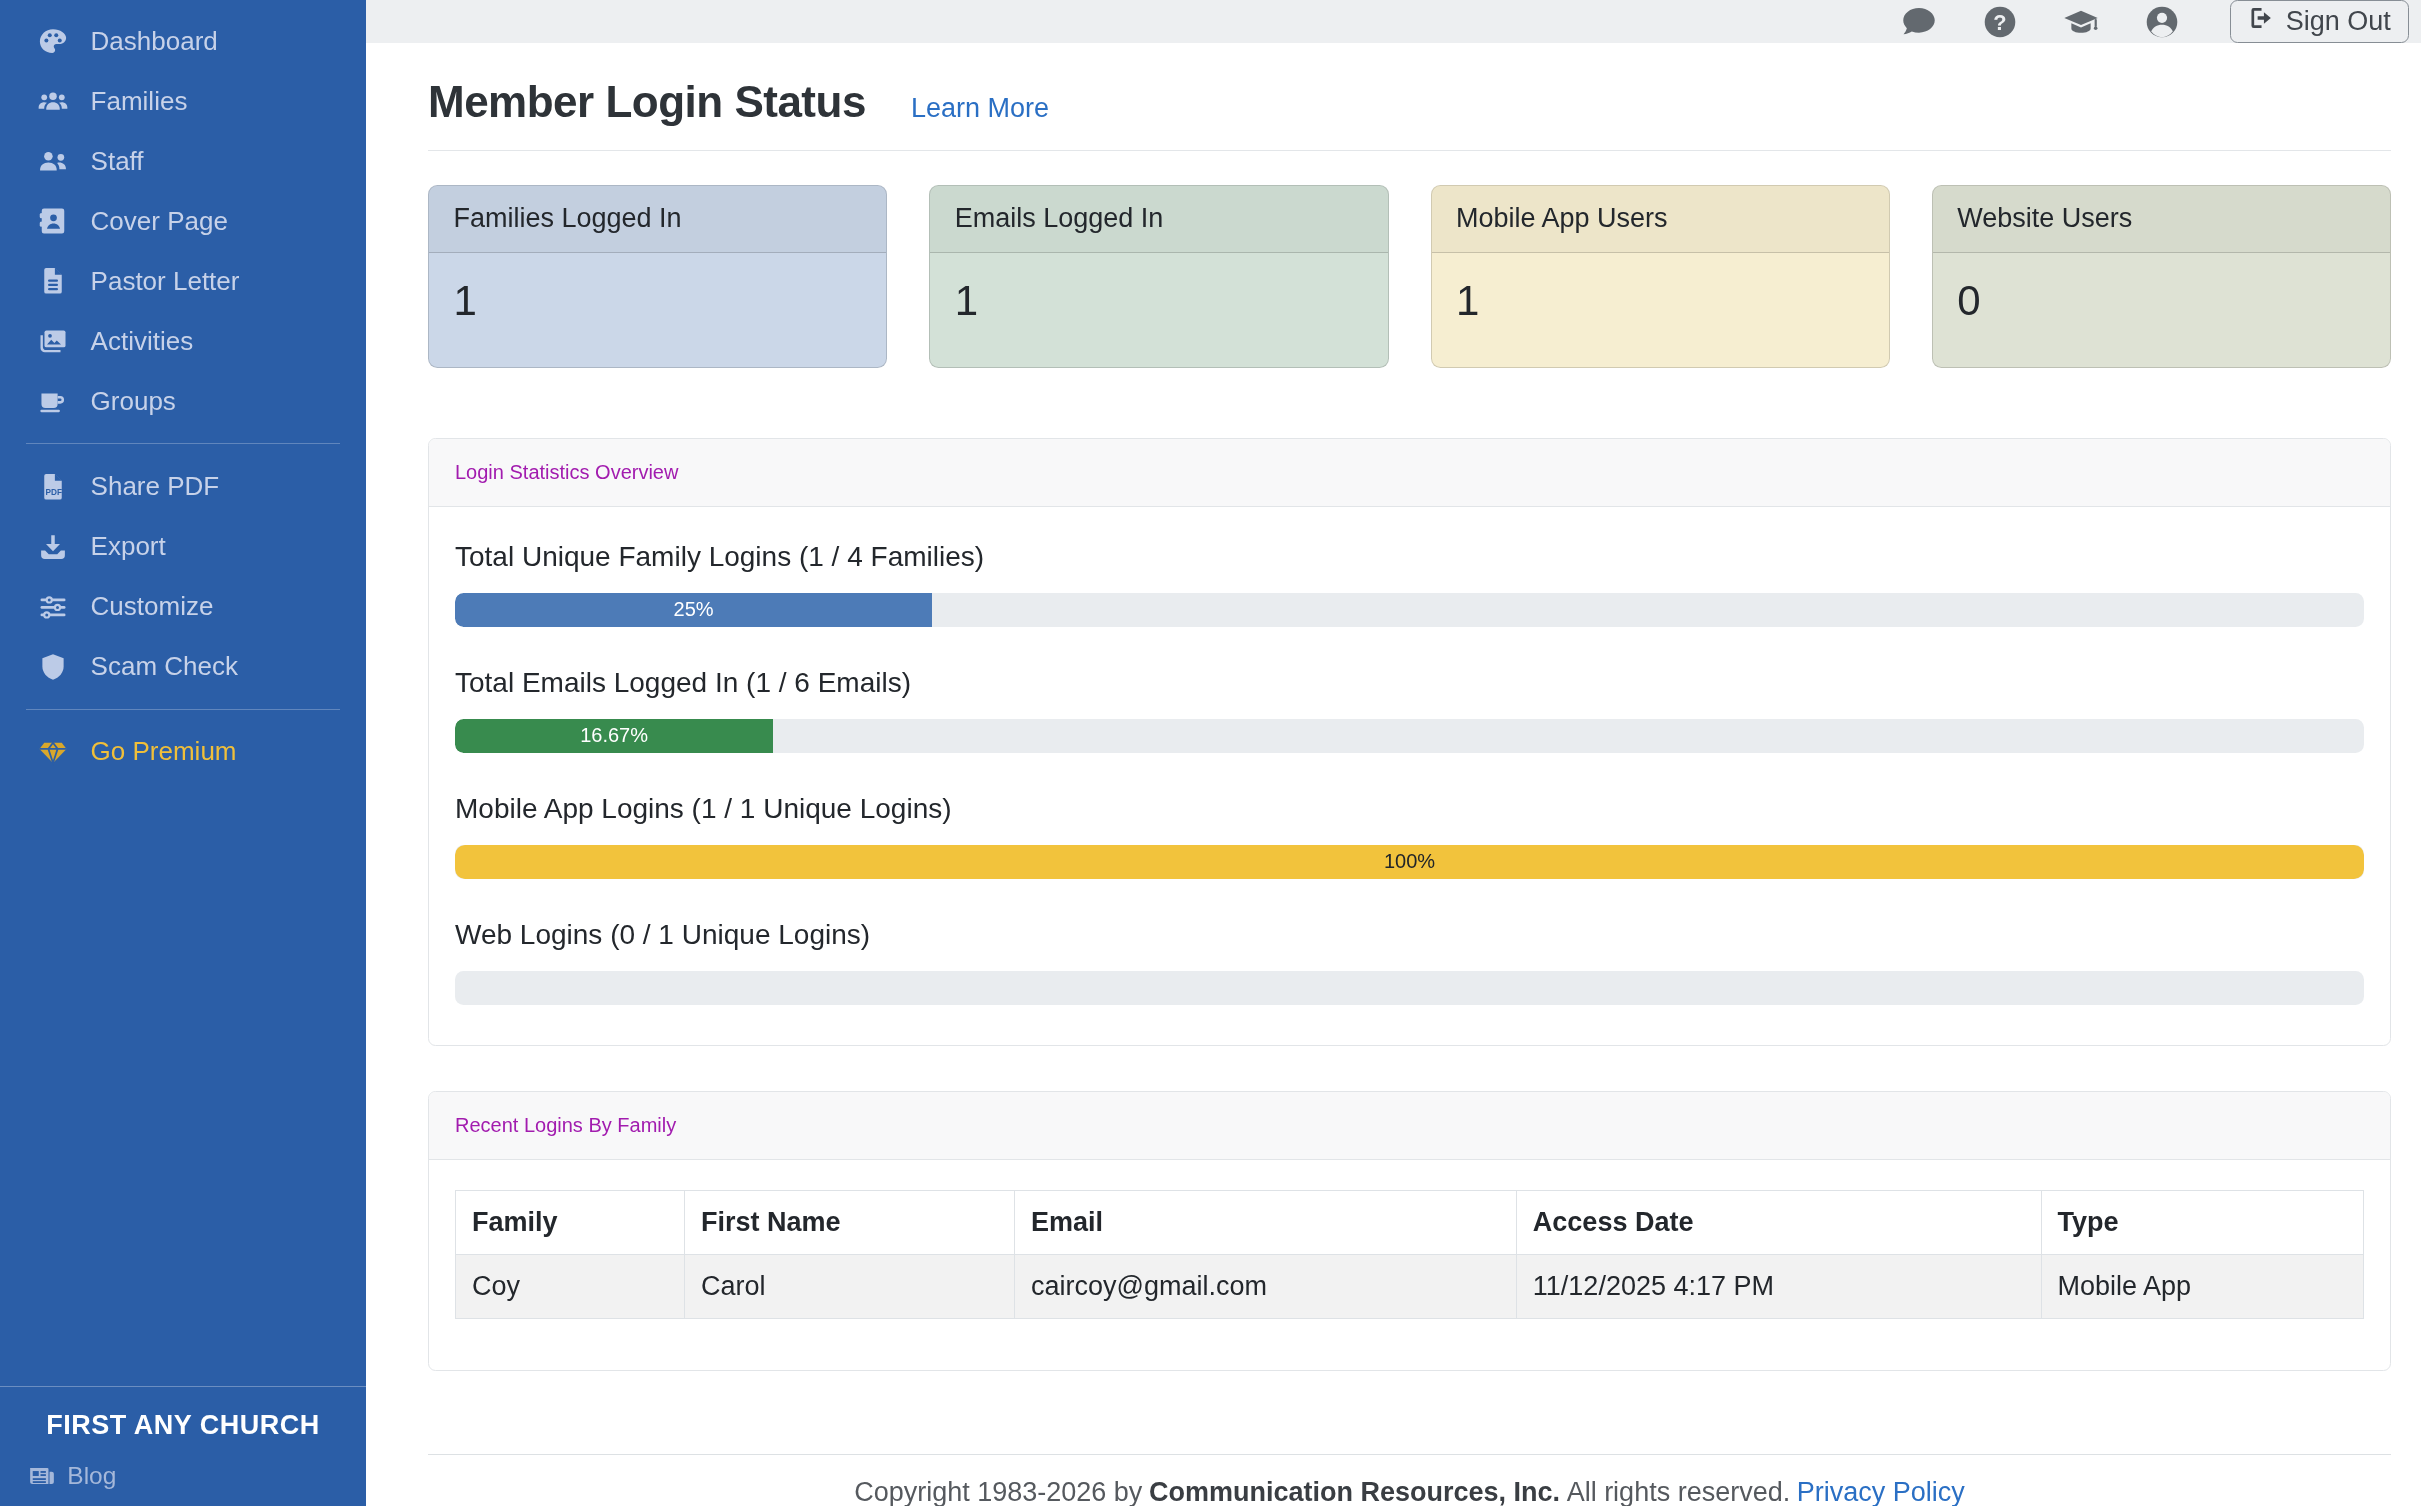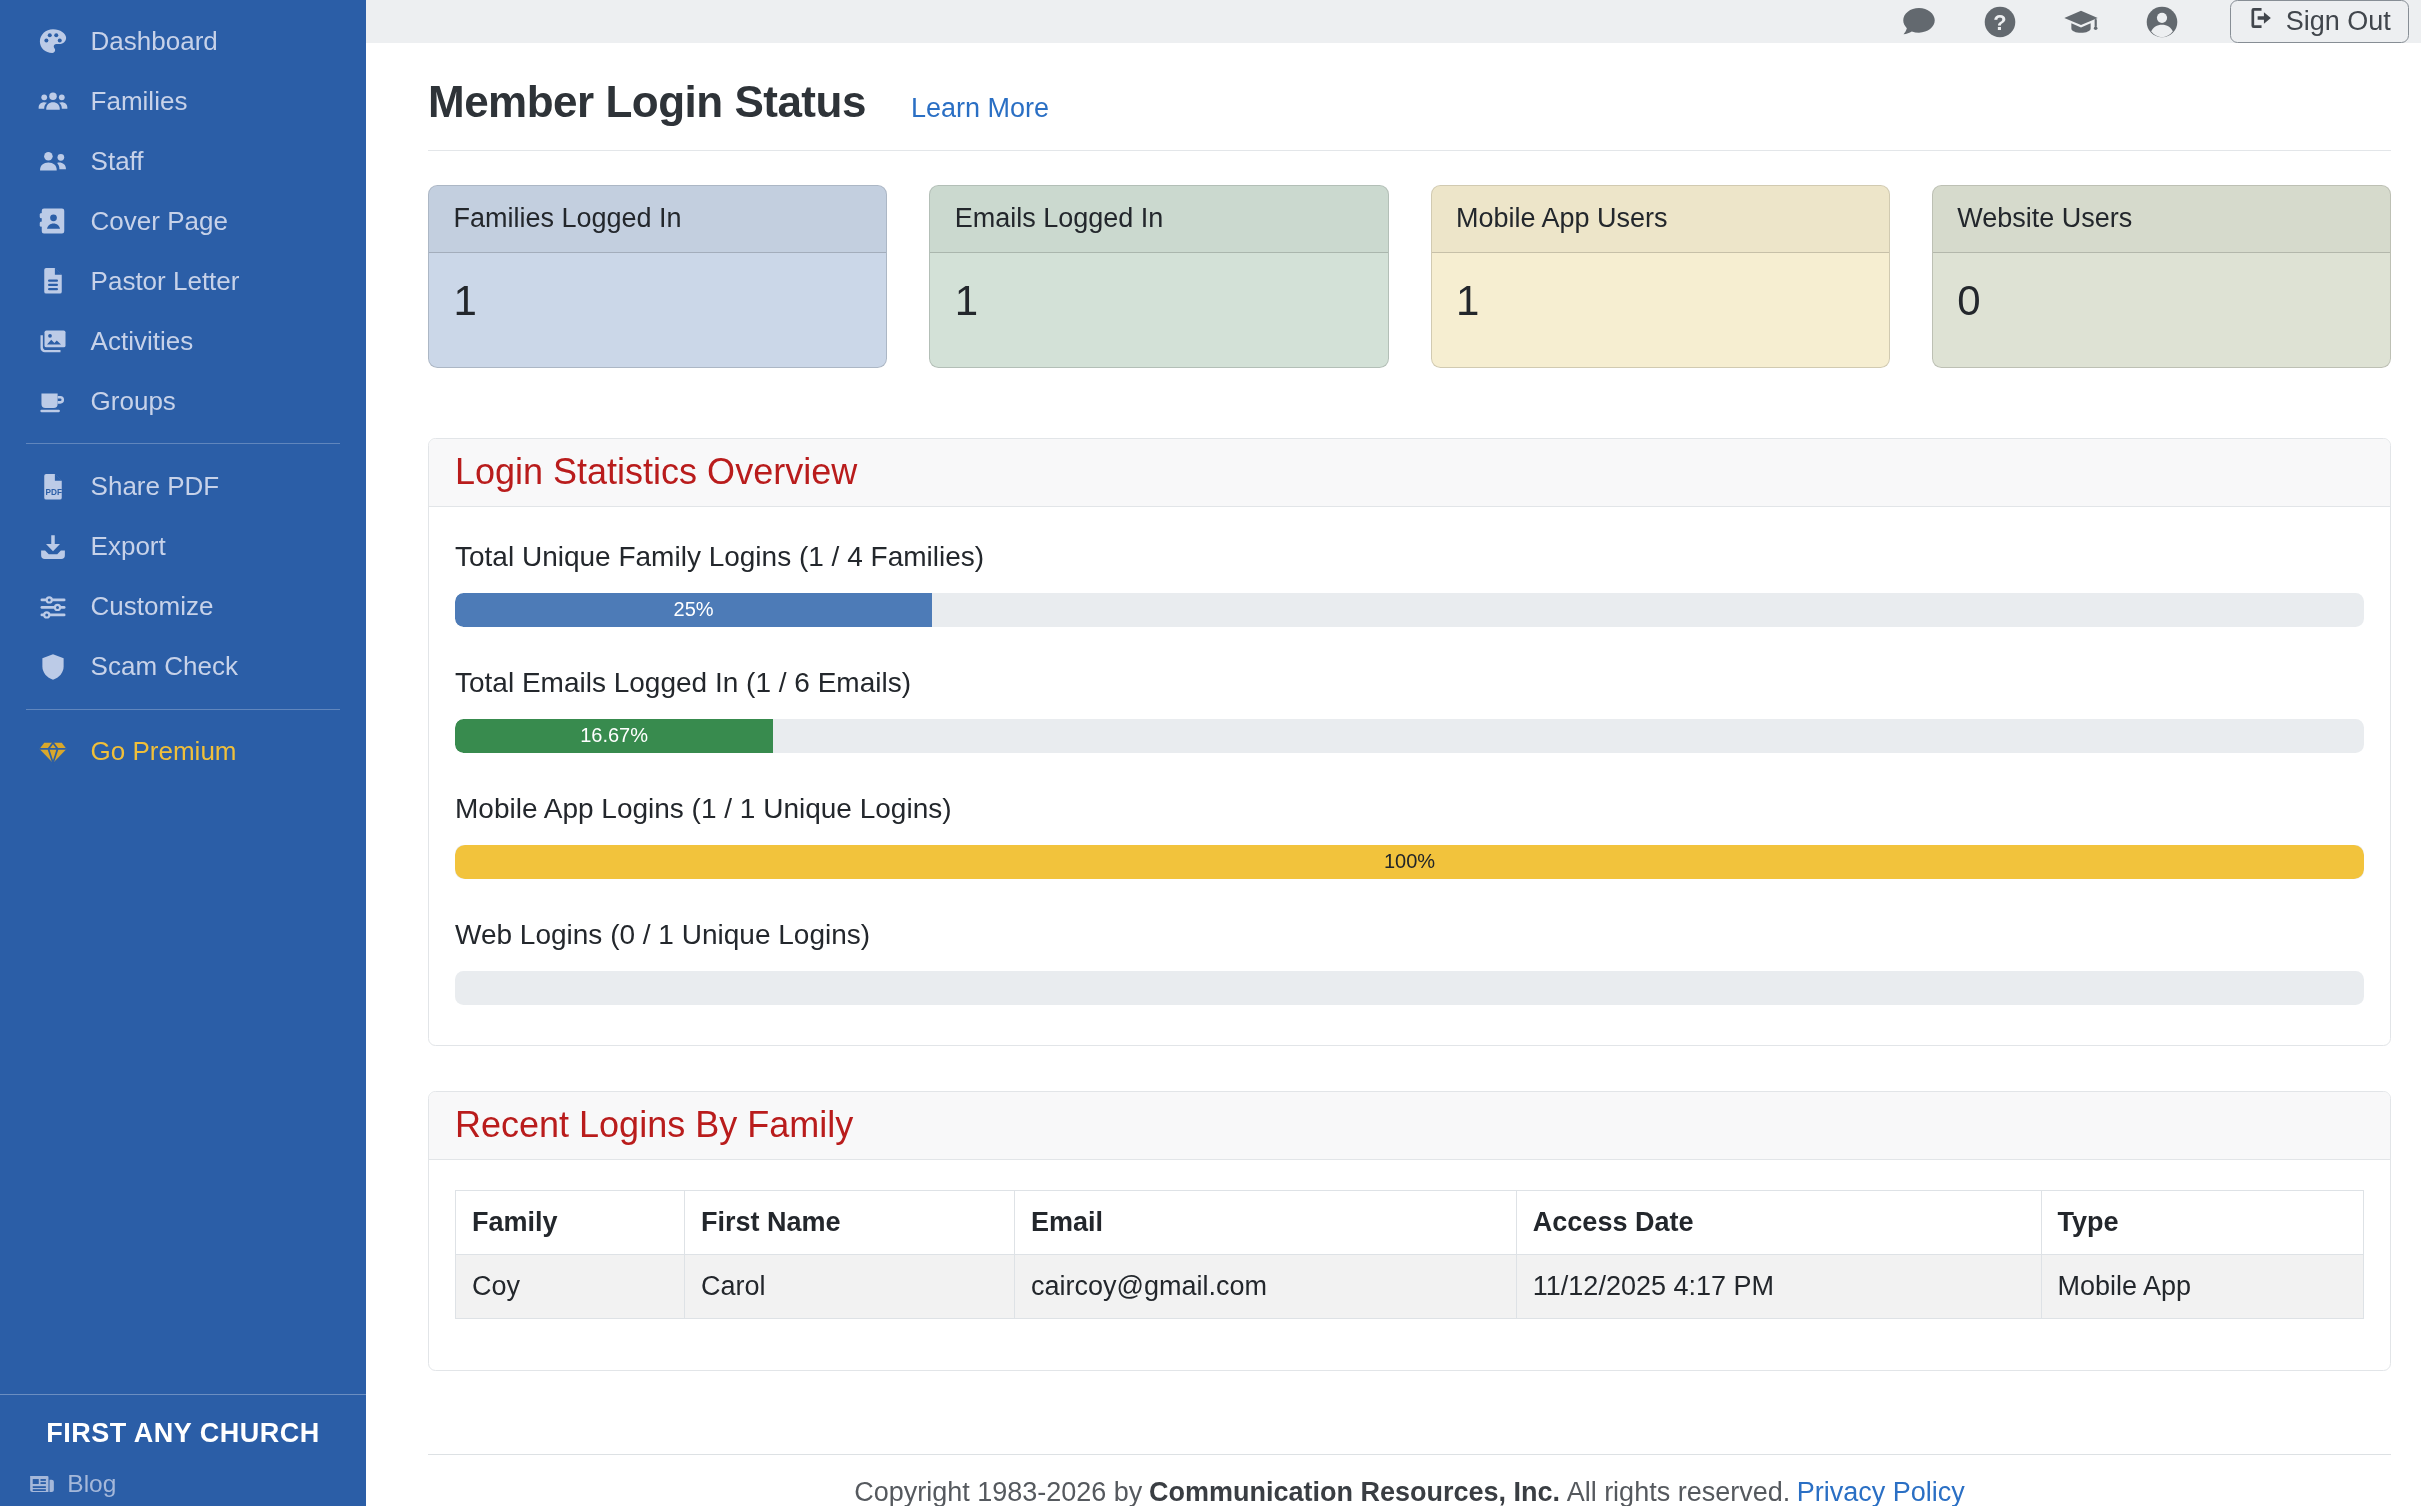--- a/index.html
+++ b/index.html
@@ -40,21 +40,21 @@
   .nav-divider { height: 0.9px; background: rgba(255,255,255,0.25); margin: 12.2px 26px; }
   .nav-item.premium { color: #f0bf3a; }
   .nav-item.premium .icon { color: #d8a72c; }
 
   .sidebar .ko { fill: #2b5ea7; }
   .topbar .ko { fill: #edeff1; }
   .ko-stroke { stroke: #2b5ea7; fill: none; stroke-width: 1.4; }
 
   .sidebar-bottom { margin-top: auto; border-top: 0.9px solid rgba(255,255,255,0.3); padding-top: 22.6px; }
   .church-name { text-align: center; color: #ffffff; font-weight: 700; font-size: 27px; letter-spacing: 0.5px; }
-  .blog-link { display: flex; align-items: center; gap: 11.3px; padding: 21px 0 9px 28px; color: #a5b8da; font-size: 24.5px; cursor: pointer; }
+  .blog-link { display: flex; align-items: center; gap: 11.3px; padding: 21px 0 17px 28px; color: #a5b8da; font-size: 24.5px; cursor: pointer; }
   .blog-link .icon svg { width: 28px; height: 26px; display: block; }
 
   
   .main { flex: 1; display: flex; flex-direction: column; background: #ffffff; }
   .topbar {
     height: 54px; background: #edeff1;
     display: flex; align-items: center; justify-content: flex-end;
     padding-right: 9.4px;
   }
   .top-icon { width: 36px; height: 36px; color: #63696f; margin-right: 45px; cursor: pointer; }
@@ -84,21 +84,21 @@
     border-bottom: 0.9px solid rgba(0,0,0,0.16);
   }
   .stat-card-body { padding: 24.5px 24.5px; font-size: 42px; color: #23272c; }
 
   
   .section-card { border: 0.9px solid #e2e5e8; border-radius: 7.5px; margin-top: 70px; overflow: hidden; }
   .section-card.recent { margin-top: 45px; }
   .section-header {
     height: 68px; display: flex; align-items: center;
     background: #f8f8f9; border-bottom: 0.9px solid #e2e5e8;
-    padding: 0 26px; font-size: 36px; color: #b91c1c;
+    padding: 0 26px; font-size: 20px; color: #a21caf;
   }
   .section-body { padding: 34px 26px 40px; }
 
   .bar-label { font-size: 28px; color: #23272c; margin-bottom: 20px; }
   .progress { height: 34px; background: #e9ecef; border-radius: 8.5px; margin-bottom: 40px; overflow: hidden; }
   .stat-block:last-child .progress { margin-bottom: 0; }
   .progress-fill {
     height: 100%; border-radius: 8.5px 0 0 8.5px;
     display: flex; align-items: center; justify-content: center;
     font-size: 20px;

